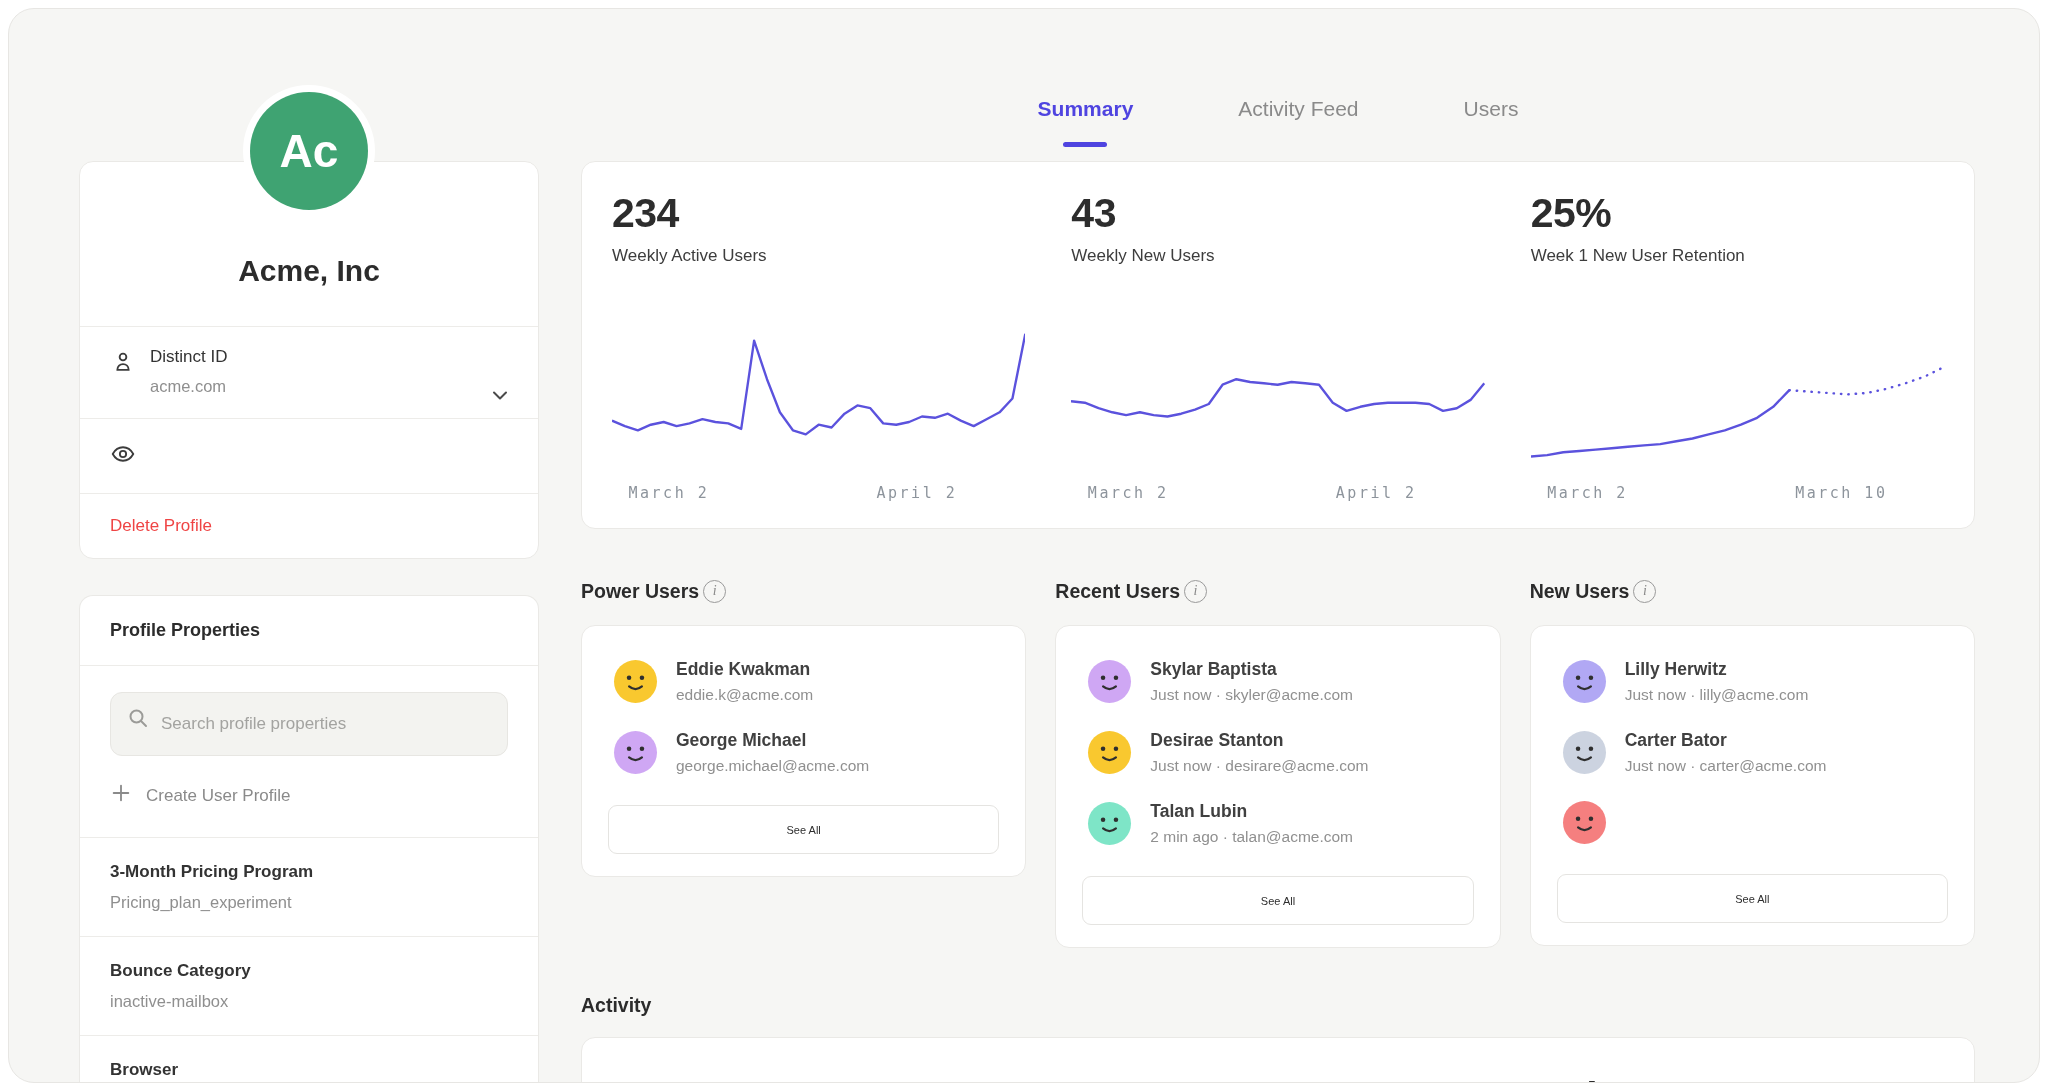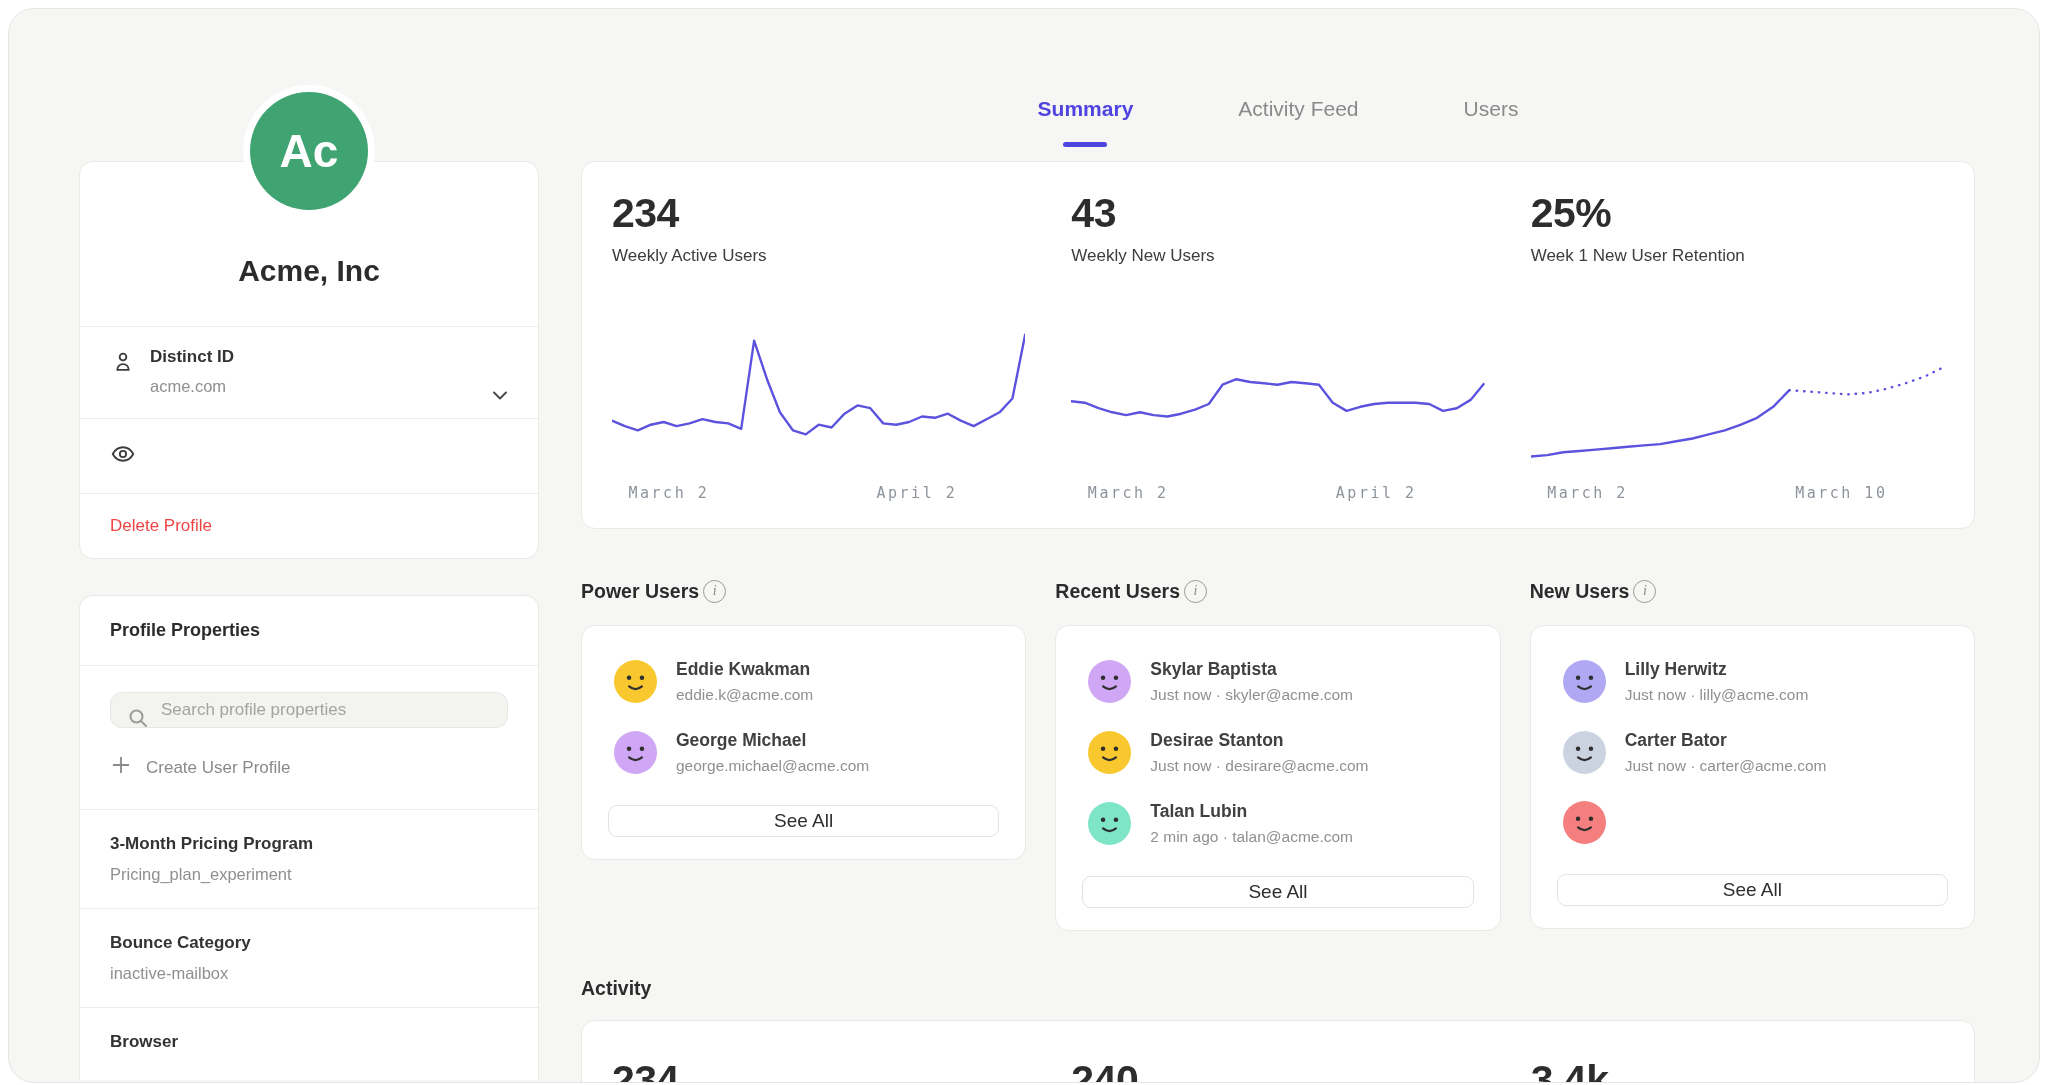--- a/index.html
+++ b/index.html
@@ -14,29 +14,29 @@
   .card { background: #fff; border: 1px solid #eae9e6; border-radius: 14px; }
   .profile-card { position: relative; }
   .avatar-wrap { position: absolute; top: -70px; left: 50%; transform: translateX(-50%); z-index: 2; }
   .brand-avatar { width: 118px; height: 118px; border-radius: 50%; box-shadow: 0 0 0 7px #fff;
     display: flex; align-items: center; justify-content: center;
     color: #fff; font-size: 46px; font-weight: 700; }
   .company-name { text-align: center; padding: 92px 20px 38px; font-size: 30px; font-weight: 700; color: #2c2c2c; }
   .field-row { border-top: 1px solid #edece9; padding: 20px 30px 22px 30px;
     display: grid; grid-template-columns: 40px 1fr 30px; align-items: start; position: relative; }
   .field-icon { margin-top: 2px; }
-  .field-label { font-size: 17px; font-weight: 700; color: #333; }
+  .field-label { font-size: 17px; font-weight: 400; color: #333; }
   .field-value { font-size: 16.5px; color: #8f8f8f; margin-top: 10px; }
   .field-chevron { position: absolute; right: 26px; top: 56px; cursor: pointer; }
   .delete-row { border-top: 1px solid #edece9; padding: 22px 30px; font-size: 17px; color: #ef4444; cursor: pointer; }
 
   .props-card { margin-top: 36px; padding-bottom: 4px; border-bottom: none; border-bottom-left-radius: 0; border-bottom-right-radius: 0; }
   .props-header { padding: 24px 30px; font-size: 18px; font-weight: 700; color: #2c2c2c; border-bottom: 1px solid #edece9; }
   .search-wrap { margin: 26px 30px 0; position: relative; }
-  .search-input { width: 100%; height: 36px; border-radius: 12px; border: 1px solid #e7e6e2;
+  .search-input { width: 100%; height: 64px; border-radius: 12px; border: 1px solid #e7e6e2;
     background: #f3f3f0; padding: 0 16px 0 50px; font-size: 17px; color: #444;
     font-family: "Liberation Sans", sans-serif; outline: none; }
   .search-input::placeholder { color: #a3a3a0; }
   .search-icon { position: absolute; left: 16px; top: 14px; }
   .create-row { display: flex; align-items: center; gap: 14px; padding: 26px 30px 28px; color: #8a8a8a; font-size: 17px; cursor: pointer; }
   .prop-row { border-top: 1px solid #edece9; padding: 24px 30px; }
   .prop-label { font-size: 17px; font-weight: 700; color: #333; }
   .prop-value { font-size: 16.5px; color: #8f8f8f; margin-top: 11px; }
 
   
@@ -63,23 +63,23 @@
   .section-header { display: flex; align-items: center; gap: 4px; font-size: 19.5px; font-weight: 700; color: #2b2b2b; height: 28px; }
   .info-icon { width: 23px; height: 23px; border-radius: 50%; border: 1.5px solid #9a9a9a;
     color: #8a8a8a; font-family: "Liberation Serif", serif; font-style: italic; font-weight: 400;
     font-size: 14px; display: flex; align-items: center; justify-content: center; cursor: pointer; flex: 0 0 auto; }
   .users-card { margin-top: 20px; padding: 20px 26px 22px; }
   .user-row { display: flex; align-items: center; gap: 19px; padding: 13px 6px; cursor: pointer; }
   .user-avatar { width: 43px; height: 43px; border-radius: 50%; flex: 0 0 auto;
     display: flex; align-items: center; justify-content: center; }
   .user-name { font-size: 17.5px; font-weight: 700; color: #404040; }
   .user-meta { font-size: 15.5px; color: #909090; margin-top: 6px; }
-  .see-all-btn { margin-top: 17px; height: 32px; border: 1px solid #e5e4e1; border-radius: 9px;
+  .see-all-btn { margin-top: 17px; height: 49px; border: 1px solid #e5e4e1; border-radius: 9px;
     background: #fff; display: flex; align-items: center; justify-content: center;
-    font-size: 19px; color: #2e2e2e; cursor: pointer; font-family: "Liberation Sans", sans-serif; }
+    font-size: 11px; color: #2e2e2e; cursor: pointer; font-family: "Liberation Sans", sans-serif; }
 
   .activity-title { margin-top: 46px; font-size: 19.5px; font-weight: 700; color: #2b2b2b; }
   .activity-card { margin-top: 20px; padding: 36px 30px 60px; border-bottom-left-radius: 0; border-bottom-right-radius: 0; }
   .activity-grid { display: grid; grid-template-columns: repeat(3, 1fr); column-gap: 46px; }
   .activity-stat { font-size: 41px; font-weight: 700; color: #2d2d2d; letter-spacing: -0.5px; }
 </style>
 </head>
 <body>
 
 <div class="frame">

